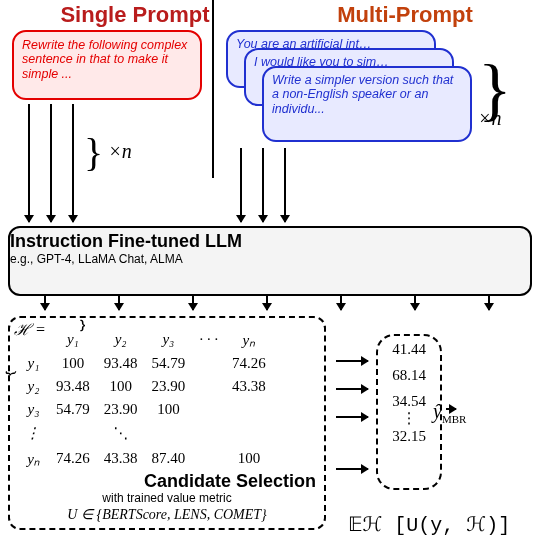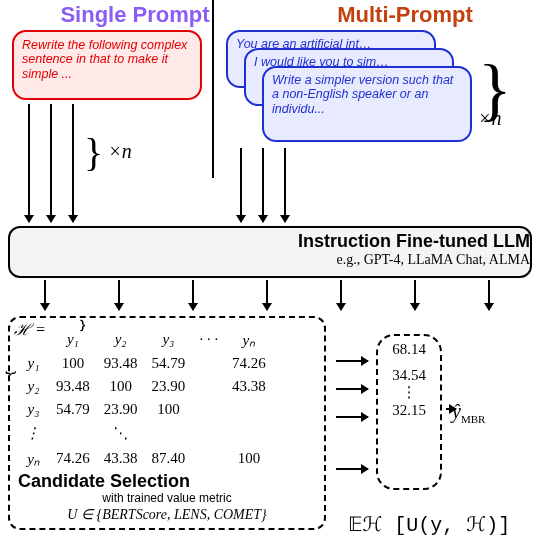--- a/index.html
+++ b/index.html
@@ -16,21 +16,21 @@
     top: 2px; left: 0; right: 0;
     display: flex;
     align-items: flex-start;
     z-index: 10;
   }
   .header-left {
     width: 50%;
     text-align: center;
     font-weight: 900;
     font-size: 22px;
-    color: #8b5cf6;
+    color: #b91c1c;
   }
   .header-right {
     width: 50%;
     text-align: center;
     font-weight: 900;
     font-size: 22px;
     color: #c2410c;
   }
   .divider-v {
     position: absolute;
@@ -94,42 +94,42 @@
     font-family: "Times New Roman", serif;
     font-size: 20px;
   }
   .brace-xn .brace { font-size: 40px; line-height: 0.5; display: inline-block; vertical-align: middle;}
   .xn-label { font-style: italic; }
 
   
   .llm-box {
     position: absolute;
     top: 226px; left: 8px; right: 8px;
-    height: 52px;
+    height: 70px;
     border: 2px solid #000;
     border-radius: 12px;
     background: #f4f4f4;
-    text-align: right;
+    text-align: left;
     padding-top: 3px;
     z-index: 4;
   }
   .llm-title { font-weight: 900; font-size: 18px; }
-  .llm-sub { font-size: 14px; font-family: Liberation Serif, serif; }
+  .llm-sub { font-size: 12px; font-family: Liberation Sans, sans-serif; }
 
   
   .cand-box {
     position: absolute;
     top: 316px; left: 8px;
     width: 318px; height: 214px;
     border: 2px dashed #000;
     border-radius: 12px;
     padding: 6px 8px 2px 8px;
     font-family: "Times New Roman", serif;
   }
-  .cand-title { font-weight: 900; font-size: 18px; text-align: left; font-family: Arial, sans-serif; }
+  .cand-title { font-weight: 900; font-size: 18px; text-align: right; font-family: Arial, sans-serif; }
   .cand-sub { font-size: 12px; text-align: center; font-family: Arial, sans-serif; margin-top: -1px;}
   .cand-u { font-size: 14px; text-align: center; font-style: italic; font-family: "Times New Roman", serif; margin-top: 1px;}
 
   .matrix-table {
     font-family: "Times New Roman", serif;
     font-size: 15px;
     border-collapse: collapse;
     margin-top: 2px;
   }
   .matrix-table td, .matrix-table th {
@@ -167,21 +167,21 @@
     content: "";
     position: absolute;
     right: -1px; top: -4px;
     border-top: 5px solid transparent;
     border-bottom: 5px solid transparent;
     border-left: 8px solid #000;
   }
 
   .ymbr {
     position: absolute;
-    top: 400px; left: 452px;
+    top: 400px; left: 433px;
     font-family: "Times New Roman", serif;
     font-size: 20px;
     font-style: italic;
   }
   .expectation {
     position: absolute;
     top: 512px; left: 348px;
     font-family: Liberation Mono, monospace;
     font-size: 20px;
   }
@@ -302,20 +302,21 @@
   <div class="cand-sub">with trained value metric</div>
   <div class="cand-u">U ∈ {BERTScore, LENS, COMET}</div>
 </div>
 
 <div class="arr-right" style="top:360px;left:336px;width:32px;"></div>
 <div class="arr-right" style="top:388px;left:336px;width:32px;"></div>
 <div class="arr-right" style="top:416px;left:336px;width:32px;"></div>
 <div class="arr-right" style="top:468px;left:336px;width:32px;"></div>
 
 <div class="res-col">
+  <div class="val">41.44</div>
   <div class="val">68.14</div>
   <div class="val">34.54</div>
   <div class="vdots">⋮</div>
   <div class="val">32.15</div>
 </div>
 
 <div class="arr-right" style="top:408px;left:446px;width:10px;"></div>
 <div class="ymbr">
   <span>ŷ</span><sub style="font-size:11px;font-style:normal;">MBR</sub>
 </div>

